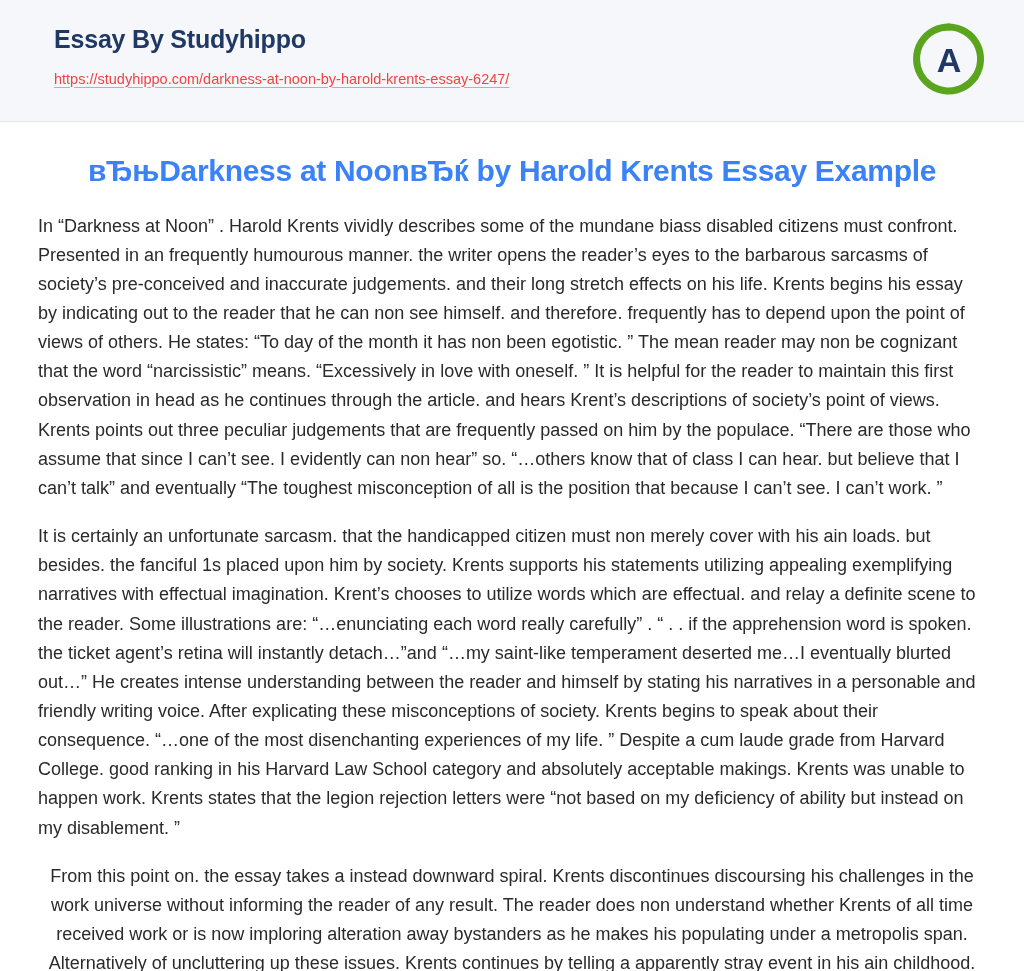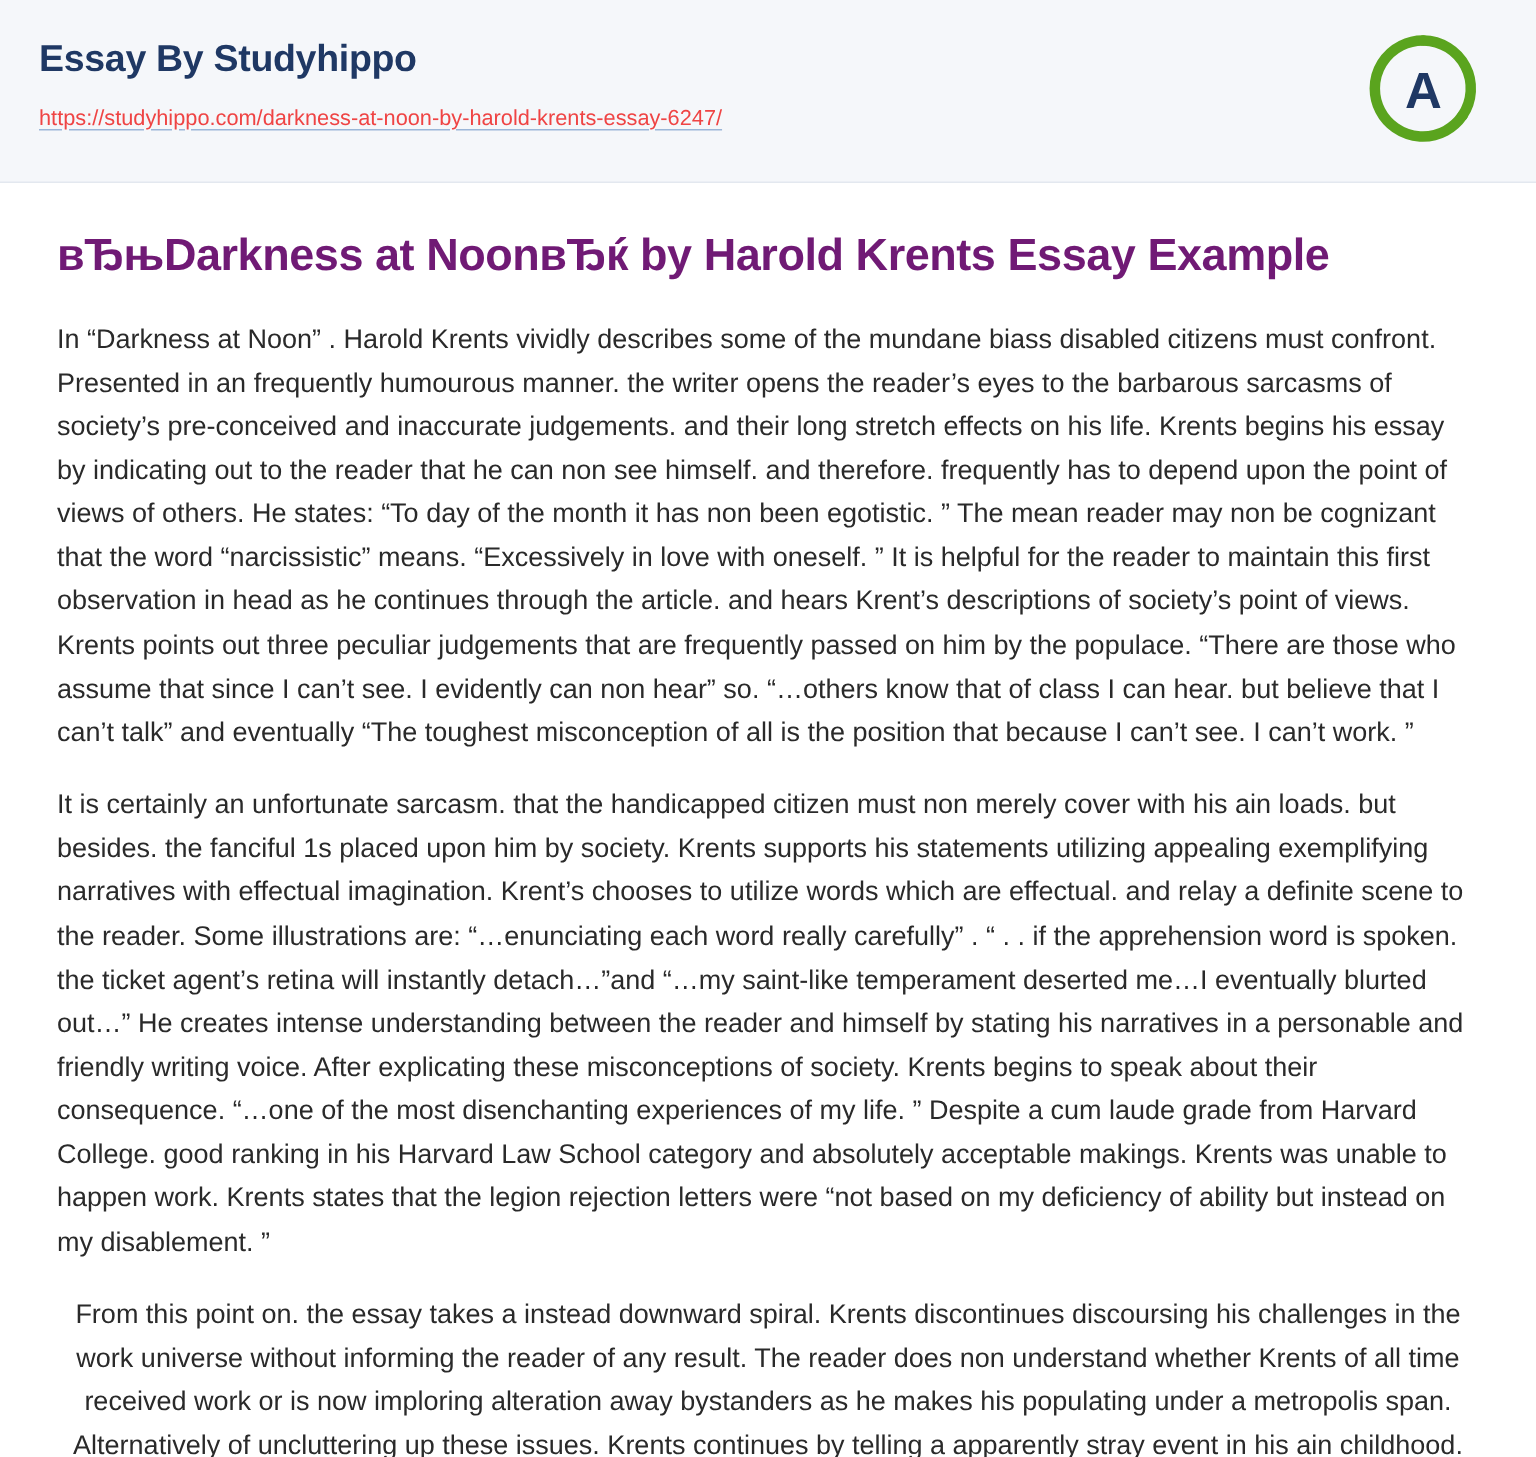--- a/index.html
+++ b/index.html
@@ -13,21 +13,21 @@
   .page {
     width: 1024px;
     min-height: 971px;
     position: relative;
     overflow: hidden;
     background: #ffffff;
   }
   .header {
     background: #f5f7fa;
     border-bottom: 1px solid #e3e8ef;
-    padding: 26px 38px 20px 26px;
+    padding: 26px 38px 20px 54px;
     position: relative;
     height: 122px;
   }
   .site-title {
     font-size: 25px;
     font-weight: bold;
     color: #1f3864;
     letter-spacing: -0.2px;
     margin: 0 0 16px 0;
     line-height: 1.1;
@@ -48,23 +48,24 @@
     width: 78px;
     height: 78px;
   }
   .content {
     padding: 30px 38px 20px 38px;
   }
   h1.doc-title {
     font-size: 30px;
     line-height: 1.25;
     font-weight: bold;
-    color: #701a75;
+    color: #3b82f6;
     margin: 0 0 22px 0;
     letter-spacing: -0.3px;
+    text-align: center;
   }
   p.para {
     font-size: 18px;
     line-height: 1.62;
     color: #2a2a2a;
     margin: 0 0 19px 0;
     text-align: left;
   }
   p.para:last-child { margin-bottom: 0; text-align: center; }
 </style>

